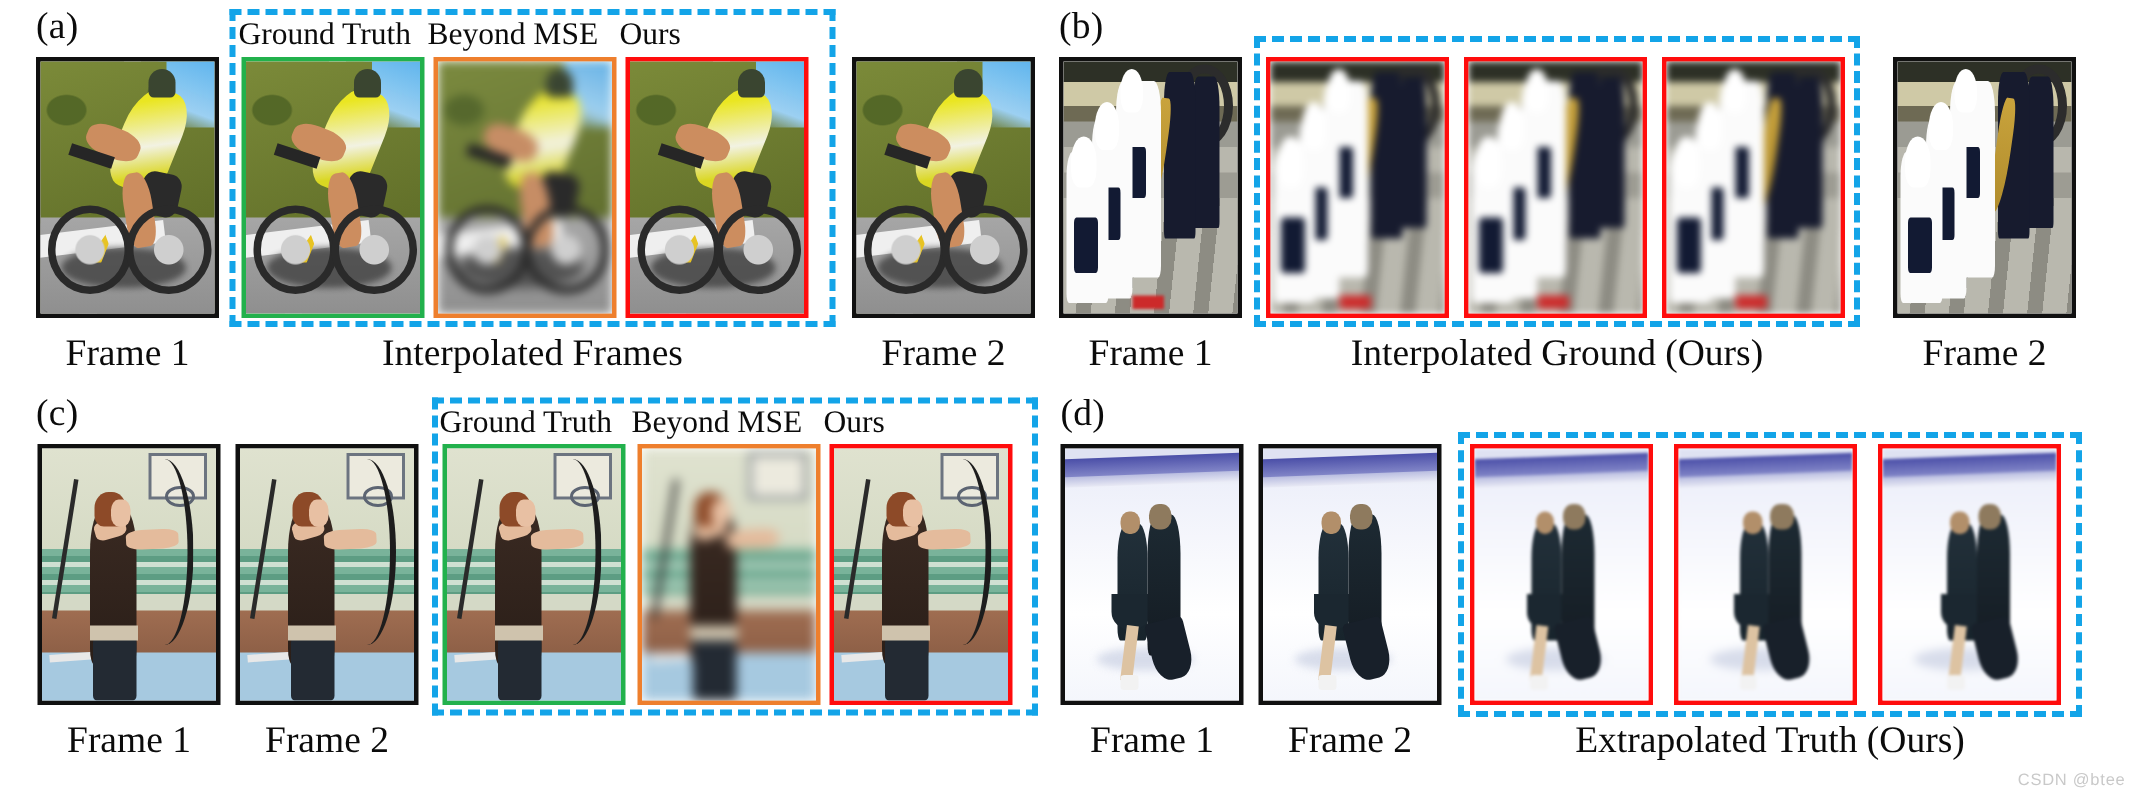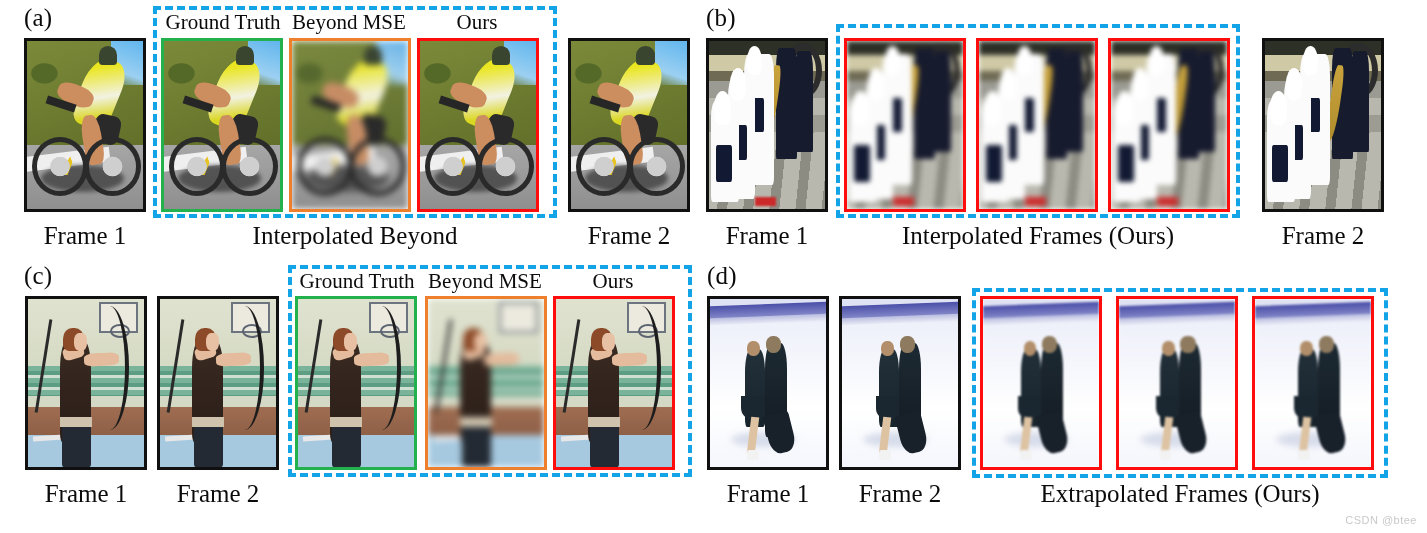--- a/index.html
+++ b/index.html
@@ -19,21 +19,21 @@
   .b-red{border:3px solid #FF0C0C;}
 
   .dashed{
     position:absolute;
     box-sizing:border-box;
     border:4px dashed #13A4E8;
     pointer-events:none;
   }
 
   .plabel{position:absolute;font-size:25px;color:#0b0b0b;letter-spacing:.2px;white-space:nowrap;}
-  .collabel{position:absolute;font-size:21px;color:#0b0b0b;white-space:nowrap;text-align:center;}
+  .collabel{position:absolute;font-size:21px;color:#0b0b0b;white-space:nowrap;text-align:left;}
   .caption{position:absolute;font-size:25px;color:#0b0b0b;white-space:nowrap;text-align:center;}
 
   .watermark{
     position:absolute;right:10px;bottom:7px;
     font-family:"Liberation Sans","DejaVu Sans",sans-serif;
     font-size:11px;color:#c9c9c9;letter-spacing:.5px;
   }
 
   
 
@@ -259,21 +259,21 @@
       <div class="bk-arm" style="left:22%"></div>
         <div class="bk-leg" style="left:44%"></div>
       <div class="bk-frame"></div>
         <div class="bk-bar"></div>
       <div class="bk-wheel w1"></div>
         <div class="bk-wheel w2"></div>
     </div>
   </div>
 
   <div class="caption" style="left:24px;top:222px;width:122px;">Frame 1</div>
-  <div class="caption" style="left:153px;top:222px;width:404px;">Interpolated Beyond</div>
+  <div class="caption" style="left:153px;top:222px;width:404px;">Interpolated Frames</div>
   <div class="caption" style="left:568px;top:222px;width:122px;">Frame 2</div>
 
   <div class="plabel" style="left:706px;top:4px;">(b)</div>
 
   <div class="dashed" style="left:836px;top:24px;width:404px;height:194px;"></div>
 
   <div class="tile b-black" style="left:706px;top:38px;width:122px;height:174px;">
     <div class="img ph-band">
       <div class="bd-bus"></div>
         <div class="bd-road"></div>
@@ -376,21 +376,21 @@
       <div class="bd-person bd-p2"></div>
         <div class="bd-plume bd-pl2"></div>
         <div class="bd-navy bd-n2"></div>
       <div class="bd-person bd-p1"></div>
         <div class="bd-plume bd-pl1"></div>
         <div class="bd-navy bd-n1"></div>
     </div>
   </div>
 
   <div class="caption" style="left:706px;top:222px;width:122px;">Frame 1</div>
-  <div class="caption" style="left:836px;top:222px;width:404px;">Interpolated Frames (Ours)</div>
+  <div class="caption" style="left:836px;top:222px;width:404px;">Interpolated Ground (Ours)</div>
   <div class="caption" style="left:1262px;top:222px;width:122px;">Frame 2</div>
 
   <div class="plabel" style="left:24px;top:262px;">(c)</div>
 
   <div class="dashed" style="left:288px;top:265px;width:404px;height:212px;"></div>
 
   <div class="tile b-black" style="left:25px;top:296px;width:122px;height:174px;">
     <div class="img ph-arch">
       <div class="ar-wall"></div>
         <div class="ar-hoop"></div>
@@ -588,17 +588,17 @@
       <div class="ic-wleg" style="left:40%"></div>
         <div class="ic-skate" style="left:37%"></div>
       <div class="ic-man" style="left:54%"></div>
         <div class="ic-manhead" style="left:55%"></div>
       <div class="ic-manleg" style="left:54%"></div>
     </div>
   </div>
 
   <div class="caption" style="left:707px;top:480px;width:122px;">Frame 1</div>
   <div class="caption" style="left:839px;top:480px;width:122px;">Frame 2</div>
-  <div class="caption" style="left:972px;top:480px;width:416px;">Extrapolated Frames (Ours)</div>
+  <div class="caption" style="left:972px;top:480px;width:416px;">Extrapolated Truth (Ours)</div>
 
   <div class="watermark">CSDN @btee</div>
 
 </div>
 
 </body></html>

